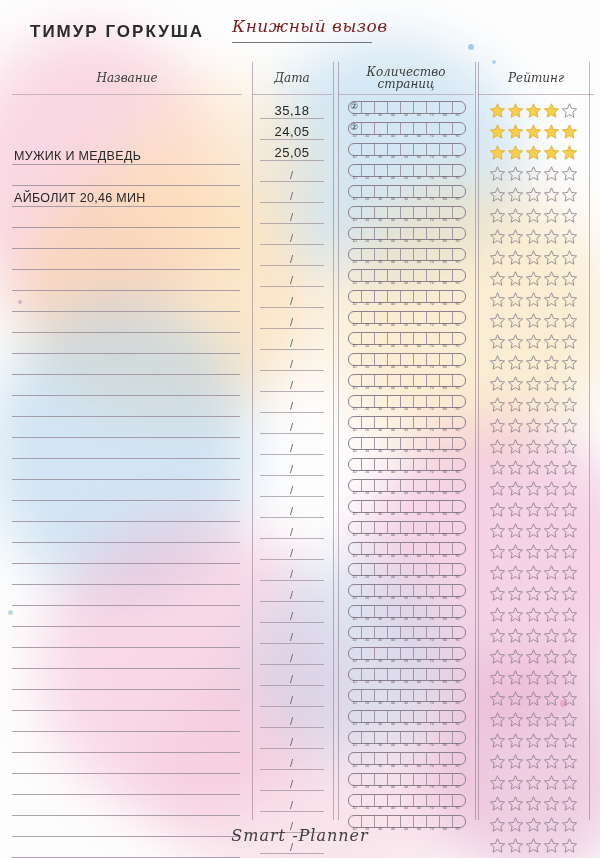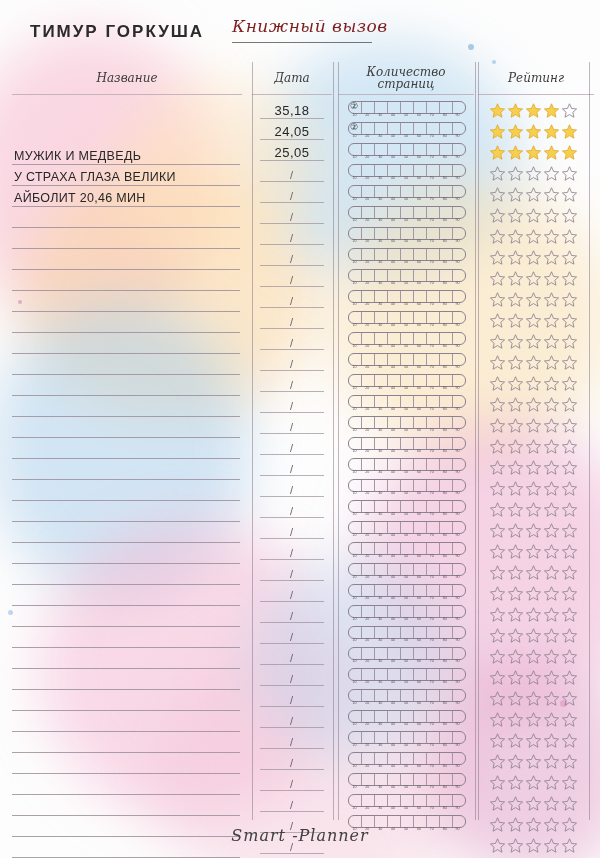--- a/index.html
+++ b/index.html
@@ -199,21 +199,20 @@
     <div class="colbox" id="box-date"></div>
     <div class="colbox" id="box-pages"></div>
     <div class="colbox" id="box-rating"></div>
 
     <div class="name-rows" id="name-rows">
         <div class="name-row">
           <span class="txt">МУЖИК И МЕДВЕДЬ</span>
           <span class="line"></span>
         </div>
         <div class="name-row">
-          <span class="txt">У СТРАХА ГЛАЗА ВЕЛИКИ</span>
           <span class="line"></span>
         </div>
         <div class="name-row">
           <span class="txt">АЙБОЛИТ 20,46 МИН</span>
           <span class="line"></span>
         </div>
         <div class="name-row">
           <span class="txt"></span>
           <span class="line"></span>
         </div>

